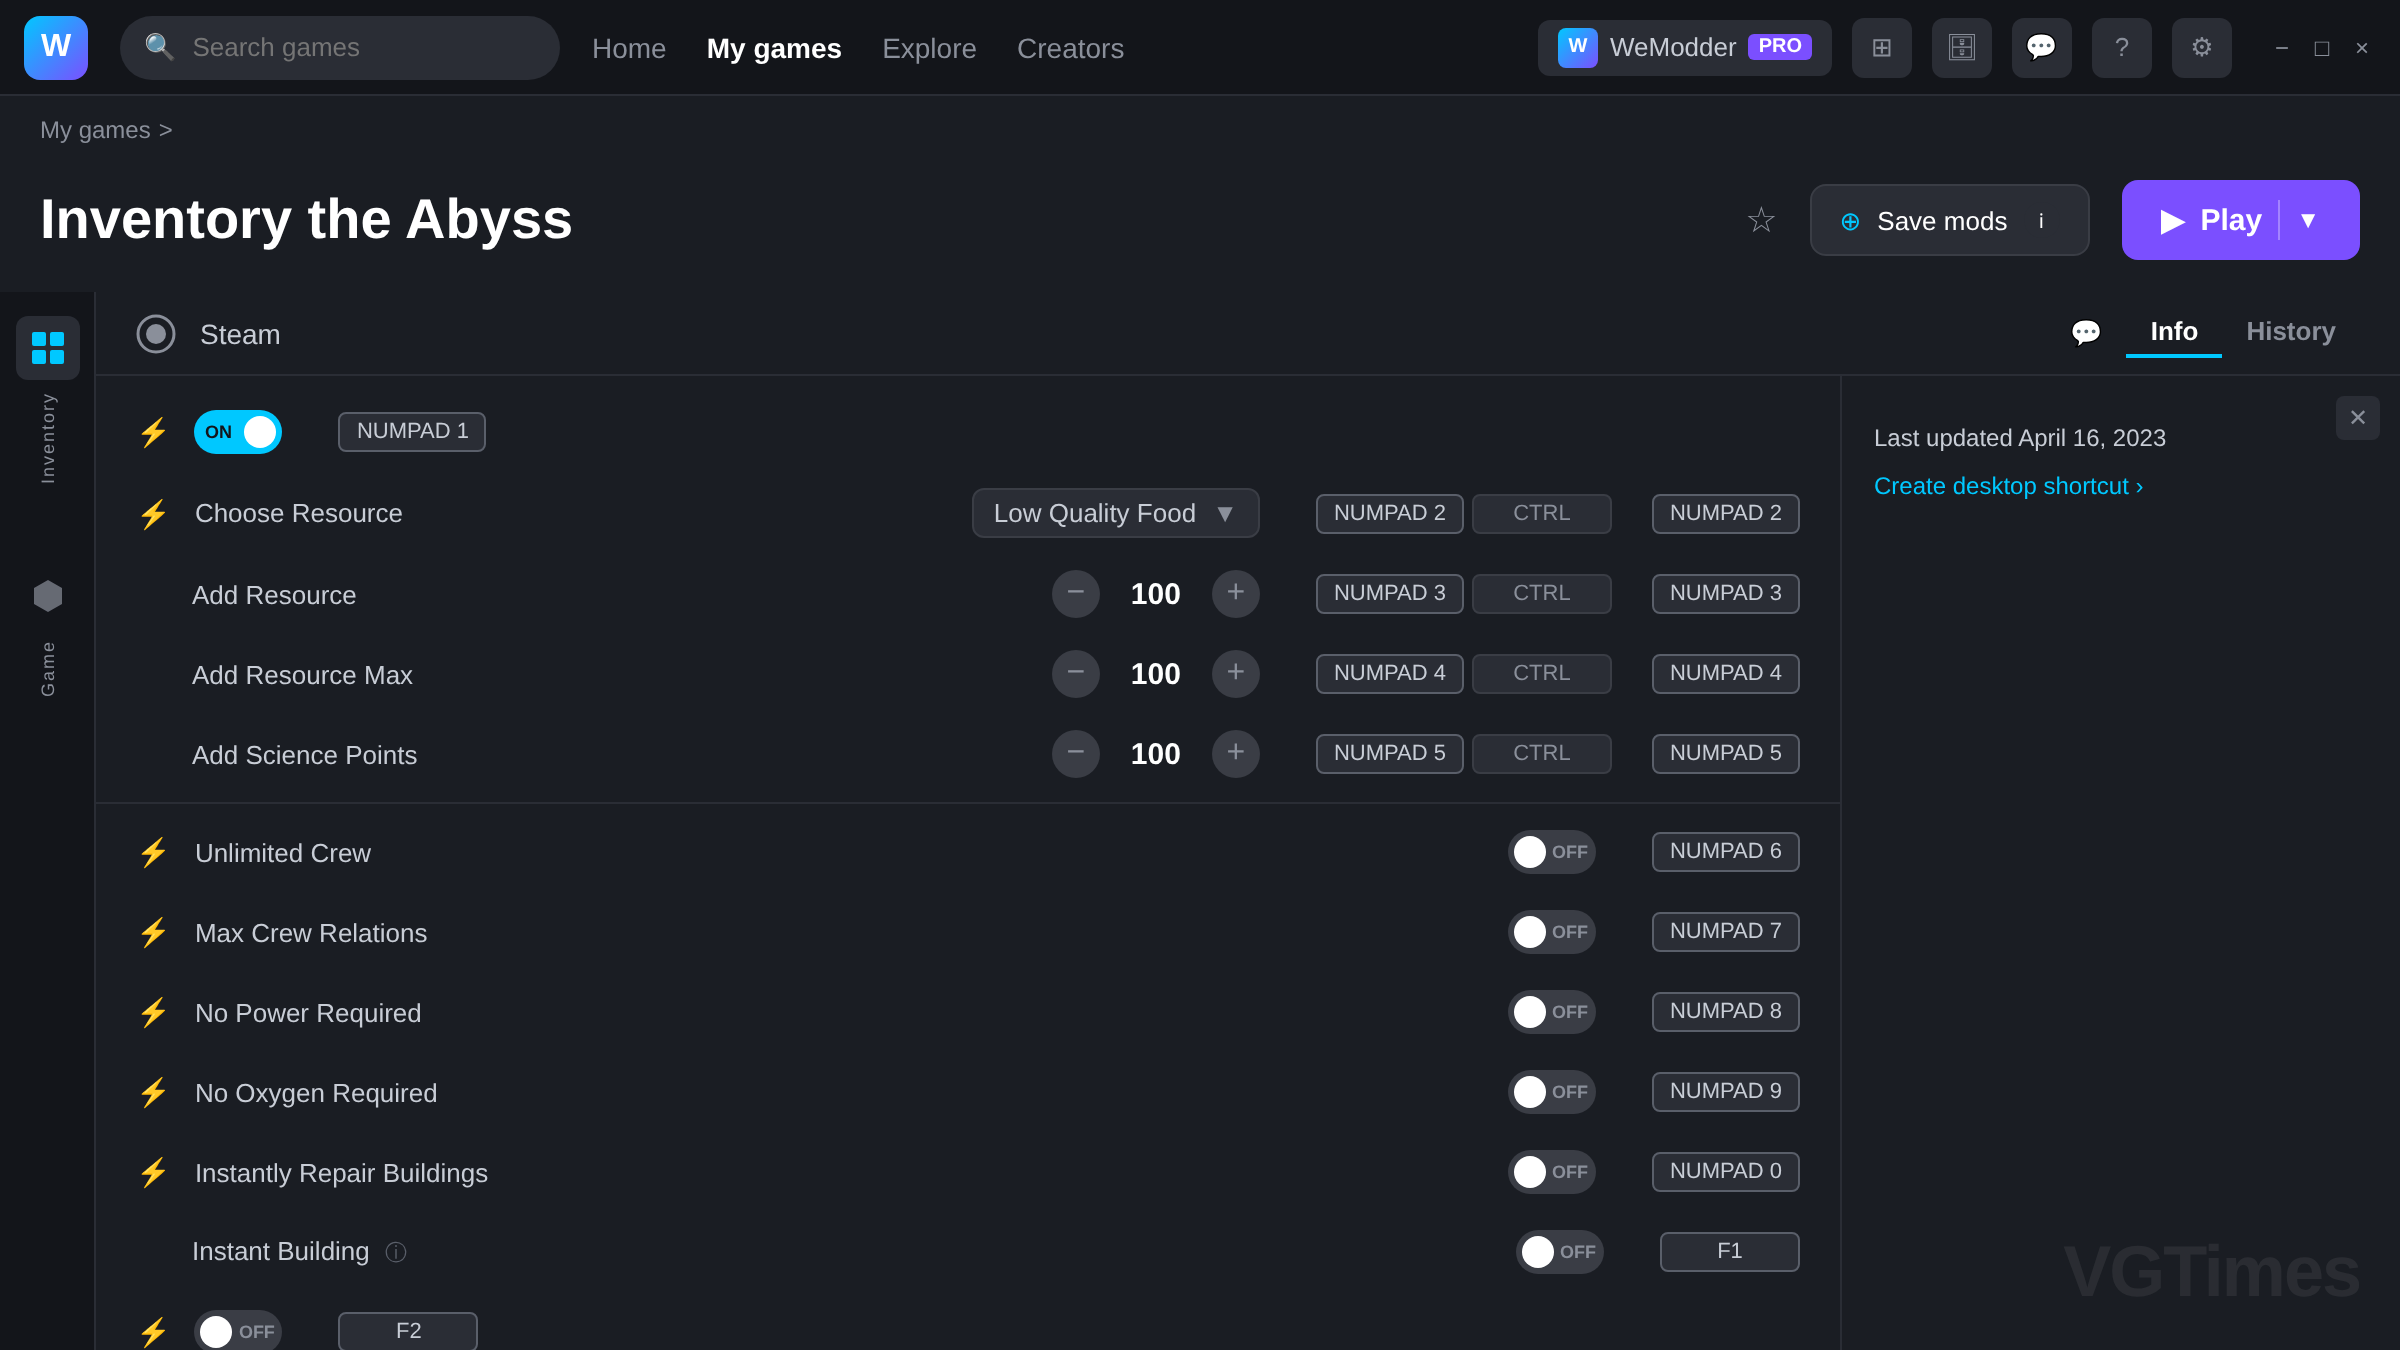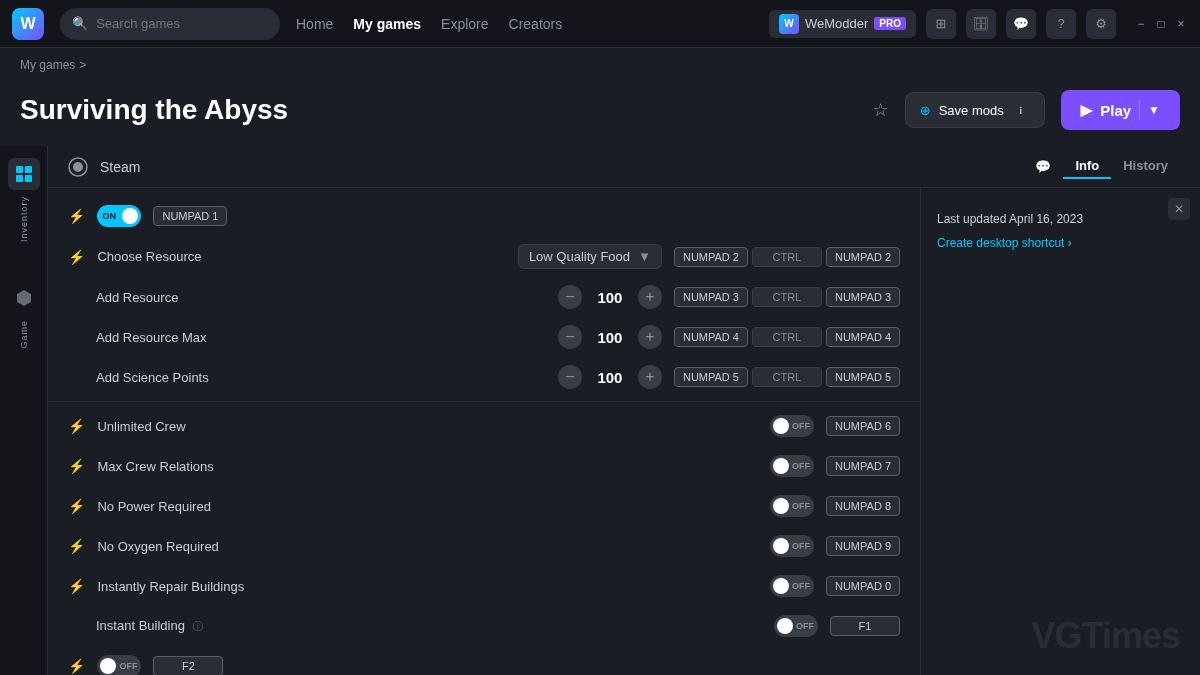--- a/index.html
+++ b/index.html
@@ -197,21 +197,21 @@
     .toggle.on .toggle-knob { right: 3px; }
     .toggle.off .toggle-knob { left: 3px; }
 
     
     .keybind-box {
       background: #2a2d35; border: 1px solid #3a3d45;
       border-radius: 4px; padding: 3px 8px;
       font-size: 11px; color: #8a8f9a; min-width: 70px;
       text-align: center; cursor: pointer;
     }
-    .keybind-box.active { border-color: #5a5f6a; color: #c8cdd6; }
+    .keybind-box.active { border-color: #5a5f6a; color: #c8cdd6; margin-left: 16px; }
 
     
     .resource-select {
       background: #2a2d35; border: 1px solid #3a3d45;
       border-radius: 6px; padding: 4px 10px;
       color: #c8cdd6; font-size: 13px;
       display: flex; align-items: center; gap: 8px;
       cursor: pointer; min-width: 140px;
     }
     .resource-select .arrow { margin-left: auto; color: #8a8f9a; }
@@ -313,21 +313,21 @@
     </div>
   </div>
 </div>
 
 <div class="breadcrumb">
   <span>My games</span>
   <span>&gt;</span>
 </div>
 
 <div class="game-header">
-  <span class="game-title">Surviving the Abyss</span>
+  <span class="game-title">Inventory the Abyss</span>
   <span class="star-btn">☆</span>
   <div class="save-mods-btn">
     <span style="color:#00c8ff;">⊕</span>
     <span>Save mods</span>
     <span style="background:#2a2d35;border-radius:50%;width:18px;height:18px;display:flex;align-items:center;justify-content:center;font-size:10px;">ℹ</span>
   </div>
   <div class="play-btn">
     <span>▶</span>
     <span>Play</span>
     <div class="divider"></div>

